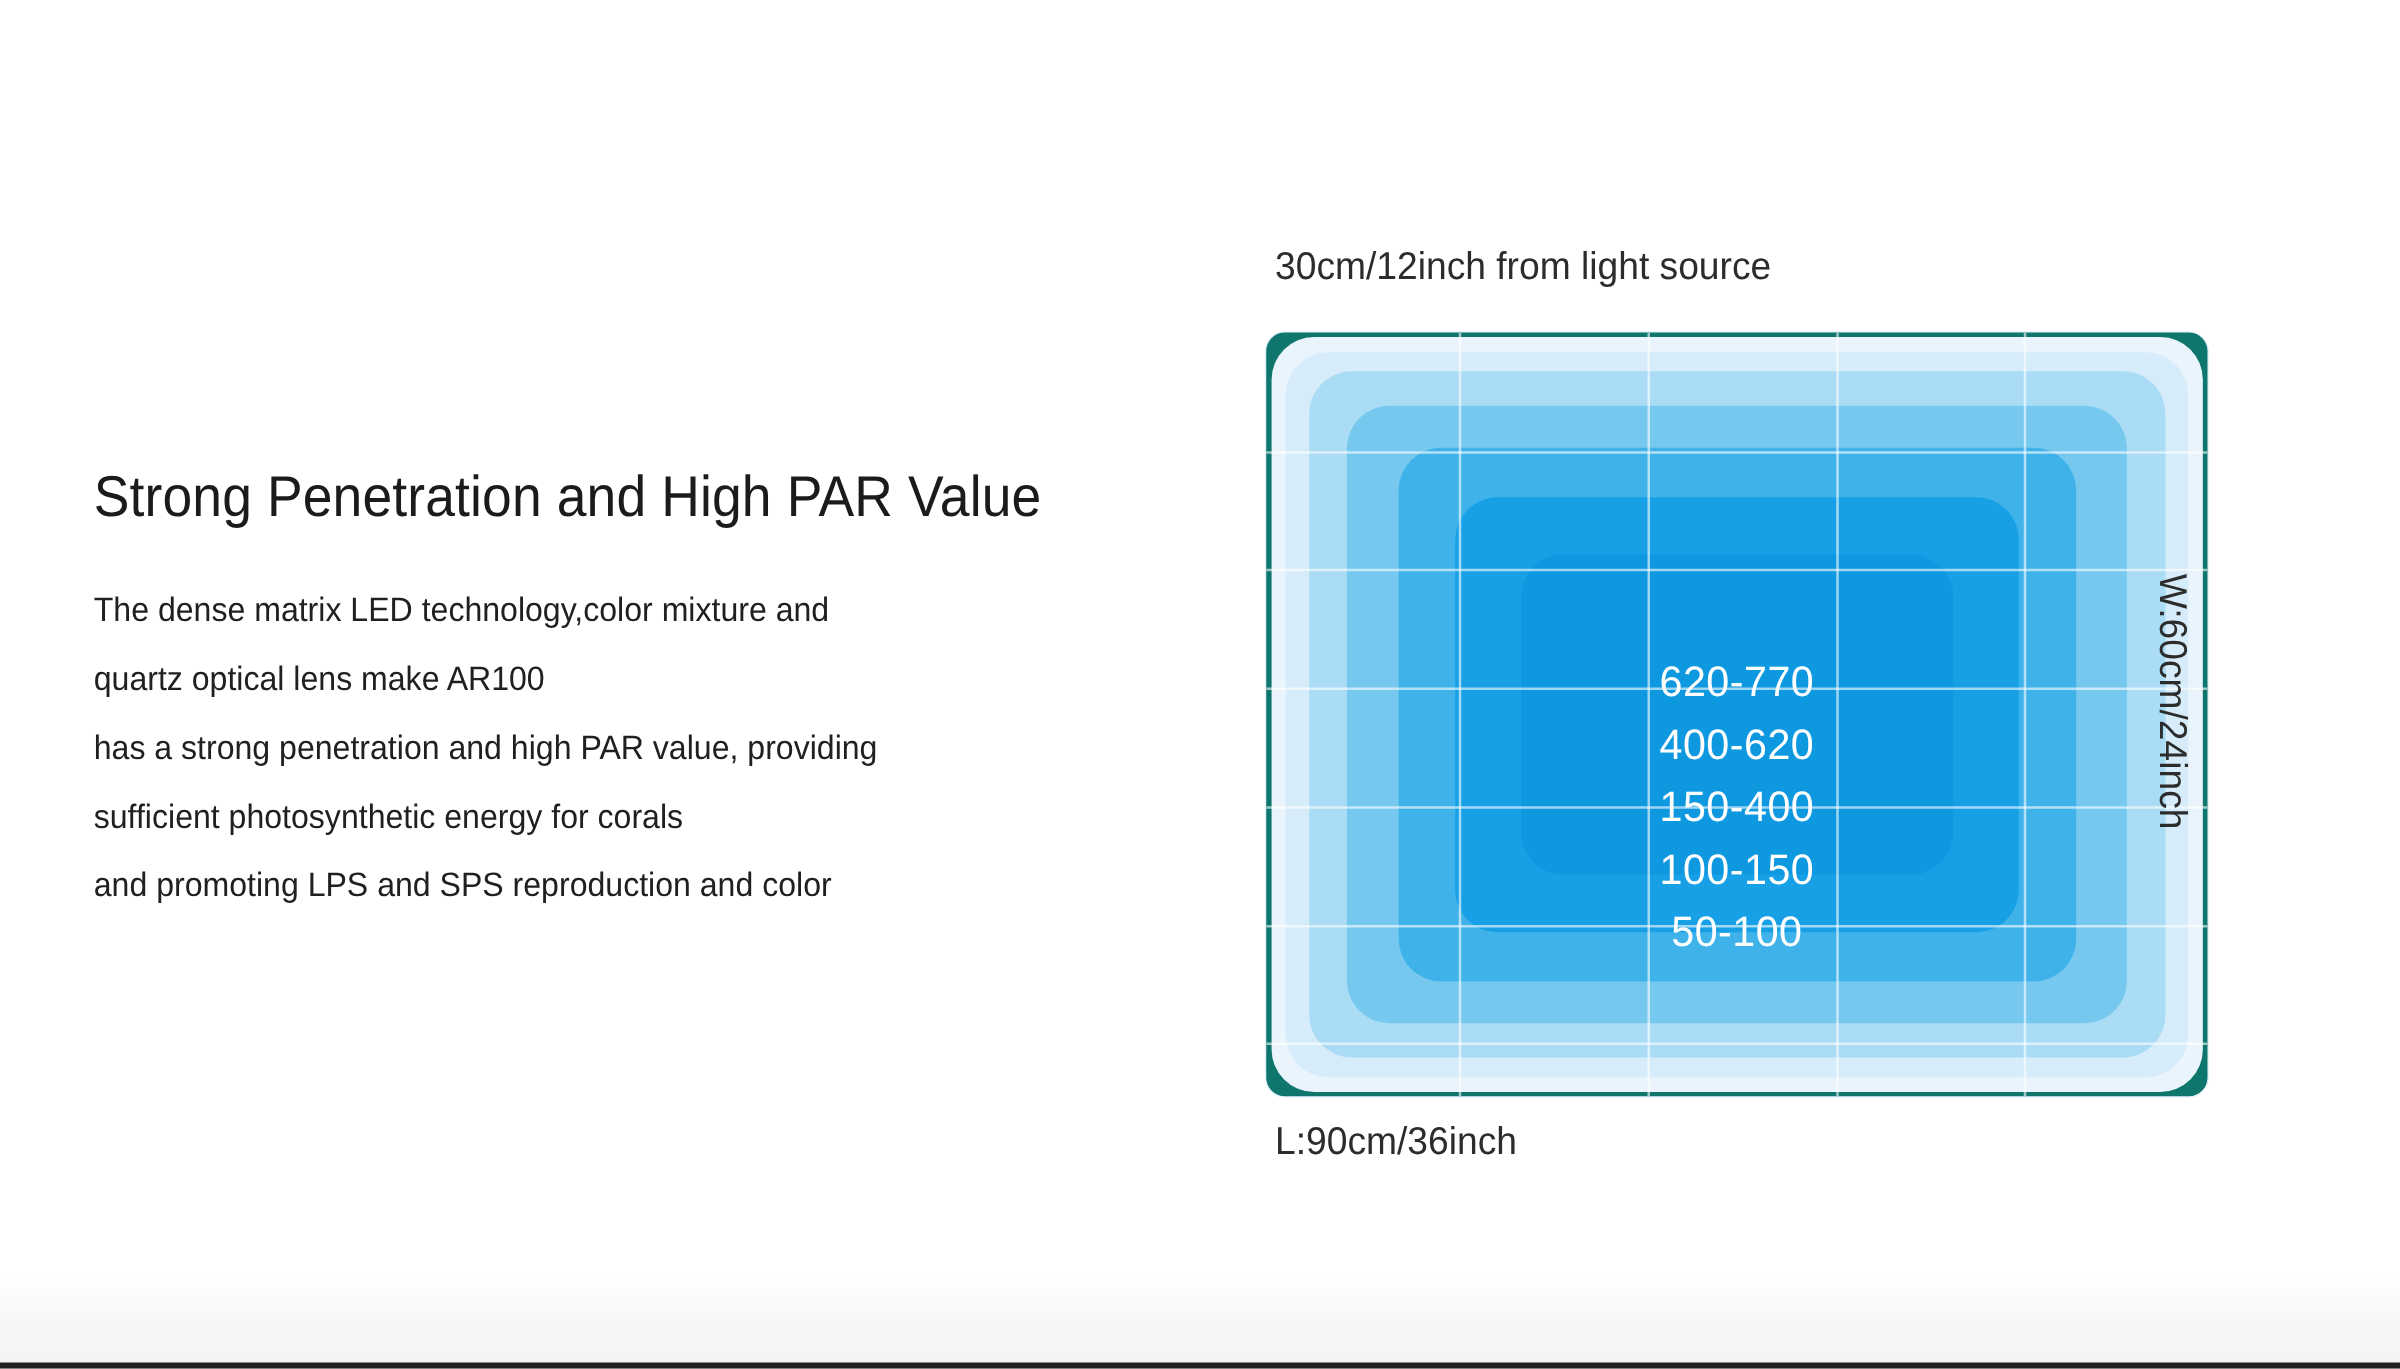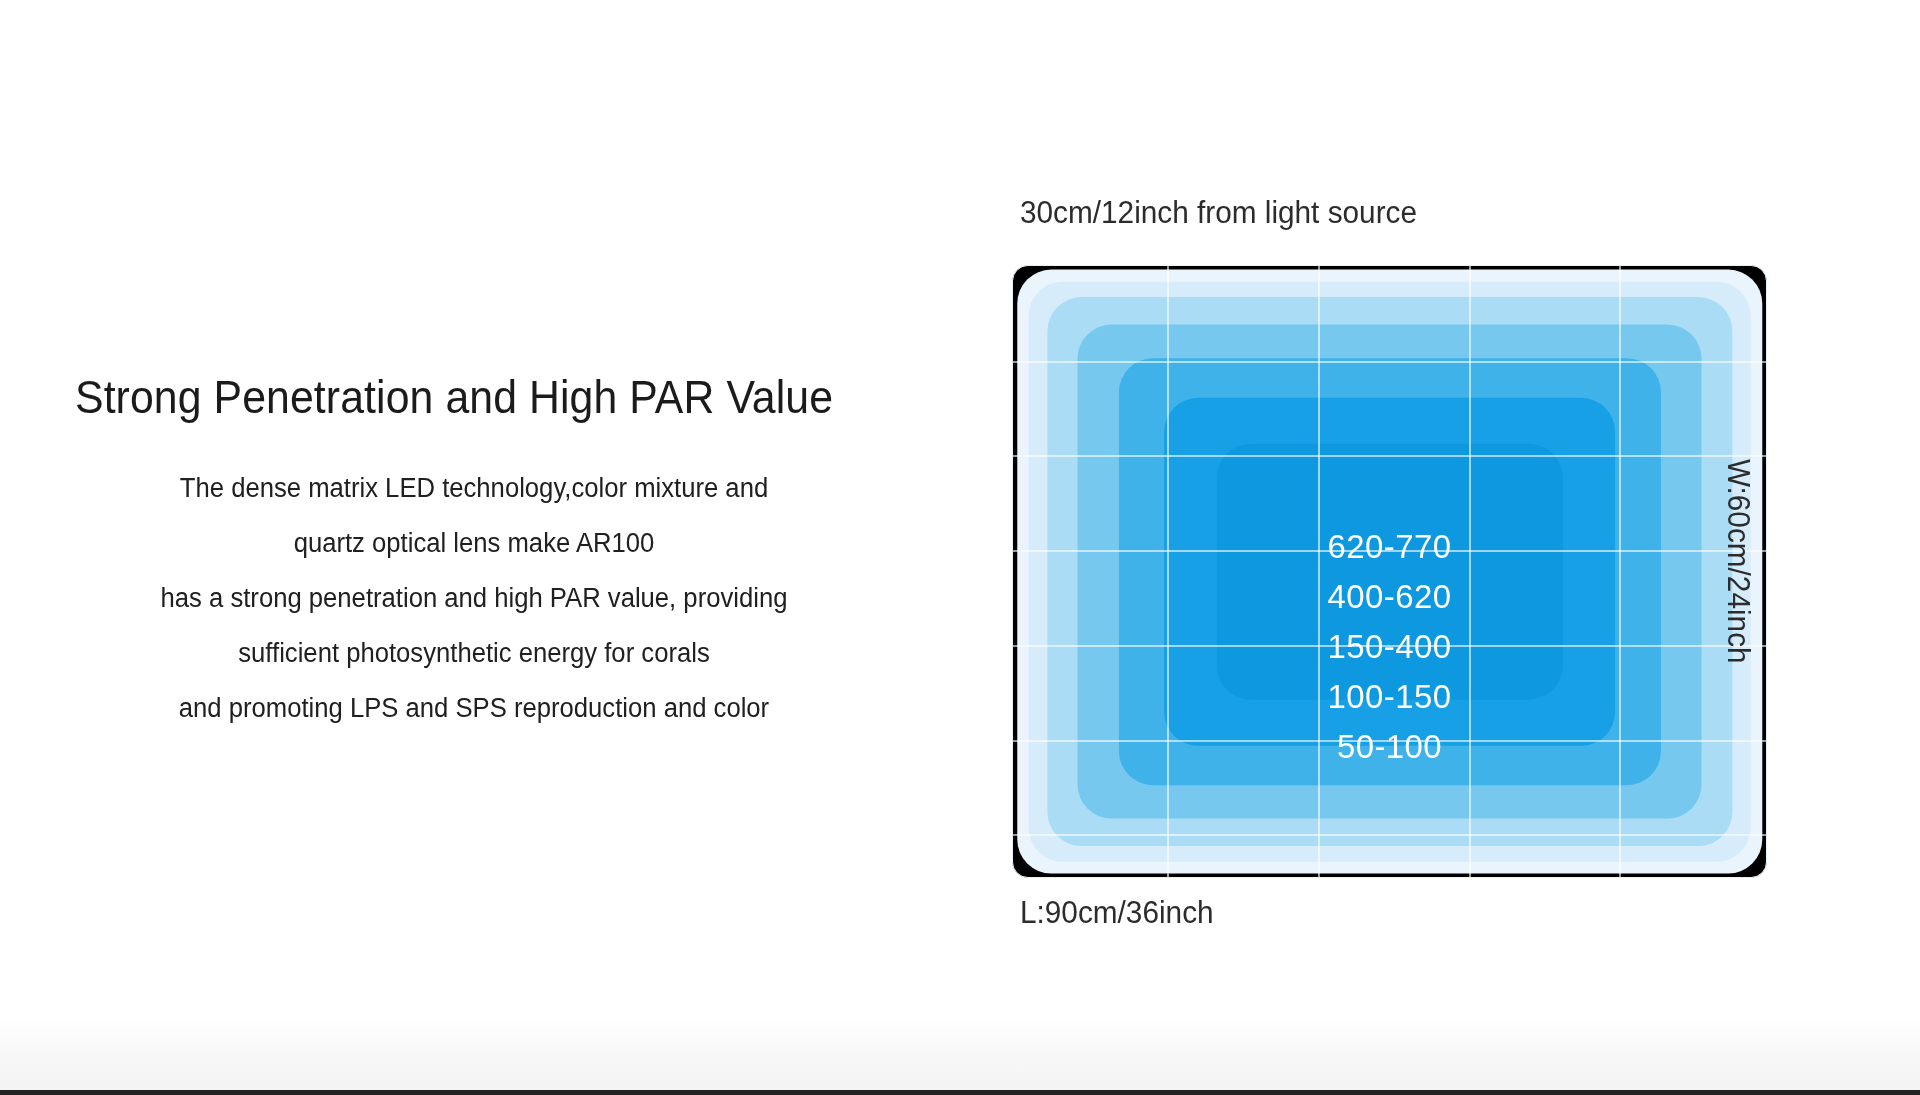--- a/index.html
+++ b/index.html
@@ -46,21 +46,20 @@
     color: #1b1b1b;
     letter-spacing: 0.1px;
     white-space: nowrap;
     line-height: 1.1;
     margin: 0;
     transform: scaleX(0.93);
     transform-origin: left center;
   }
   .body-copy {
     margin-top: 38px;
-    text-align: center;
   }
   .body-line {
     font-size: 27px;
     color: #202020;
     line-height: 55px;
     white-space: nowrap;
     transform: scaleX(0.95);
     transform-origin: left center;
   }
 
@@ -84,21 +83,21 @@
   }
 
   .heatmap {
     position: absolute;
     left: 0px;
     top: 70px;
     width: 755px;
     height: 613px;
     border: 1px solid #e3f1fa;
     border-radius: 16px;
-    background: #000000;
+    background: #0f766e;
     overflow: hidden;
   }
 
   
   .layer {
     position: absolute;
     left: 50%; top: 50%;
     transform: translate(-50%, -50%);
     border-radius: 34px;
   }

